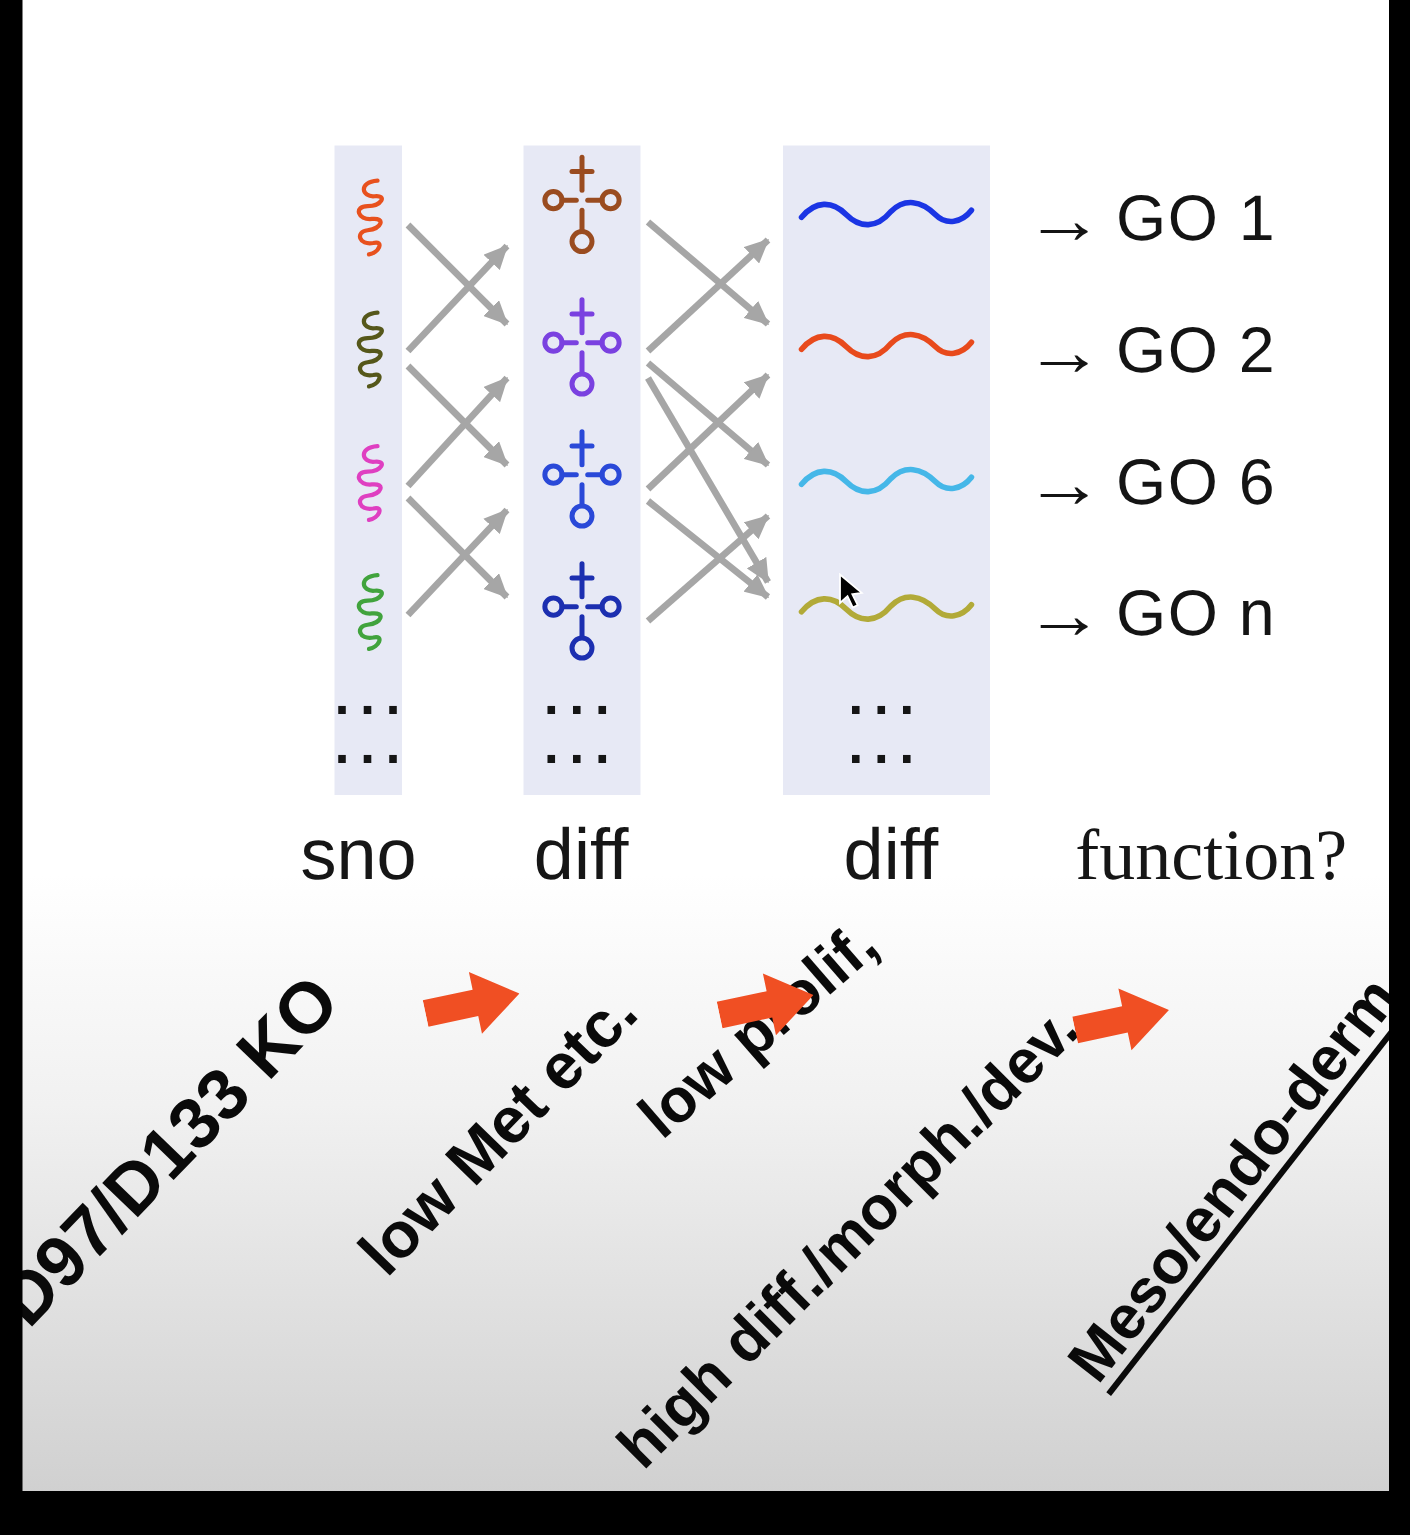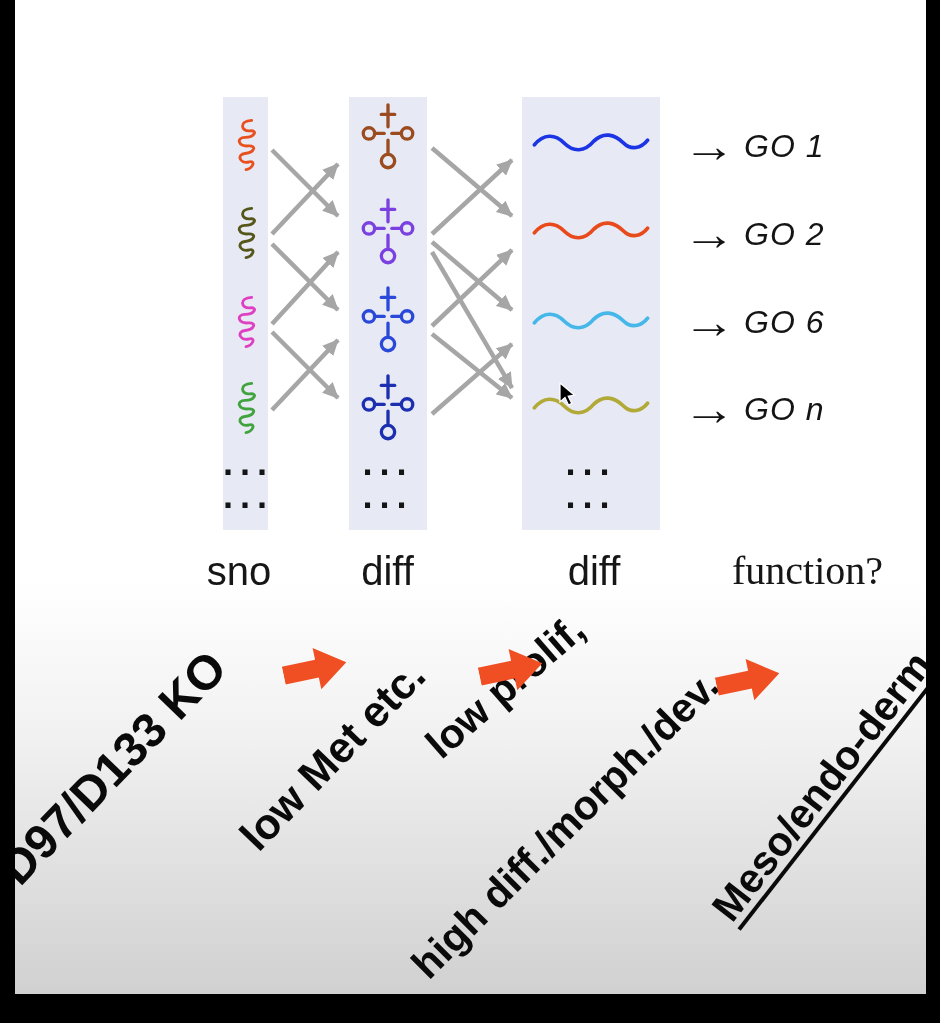--- a/index.html
+++ b/index.html
@@ -23,24 +23,24 @@
   .dots { position:absolute; left:0; right:0; text-align:center; color:#151515;
           font-weight:900; font-size:36px; letter-spacing:5px; line-height:1; }
 
   
   .connectors { position:absolute; left:0; top:0; width:940px; height:560px; pointer-events:none; }
 
   
   .go-row { position:absolute; left:683px; height:54px; display:flex; align-items:center; gap:15px;
             color:#141414; }
   .go-arrow { font-size:46px; line-height:1; transform:scaleX(1.15); transform-origin:left center; }
-  .go-label { font-size:32px; line-height:1; letter-spacing:1px;font-style:italic; }
-
-  
-  .axis-label { position:absolute; top:545px; height:52px; font-size:40px; color:#161616;
+  .go-label { font-size:43px; line-height:1; letter-spacing:1px; }
+
+  
+  .axis-label { position:absolute; top:545px; height:52px; font-size:48px; color:#161616;
                 text-align:center; line-height:52px; }
   .axis-sno  { left:189px; width:100px; }
   .axis-trna { left:335px; width:105px; }
   .axis-mrna { left:524px; width:140px; }
   .axis-func { left:700px; width:215px;font-family:Liberation Serif, serif; }
 
   
   .rot { position:absolute; transform-origin:0 100%; font-weight:700; color:#0a0a0a;
          white-space:nowrap; line-height:1.15; }
   .step1 { left:28px;  top:840px; font-size:48px; transform:rotate(-46deg); }

